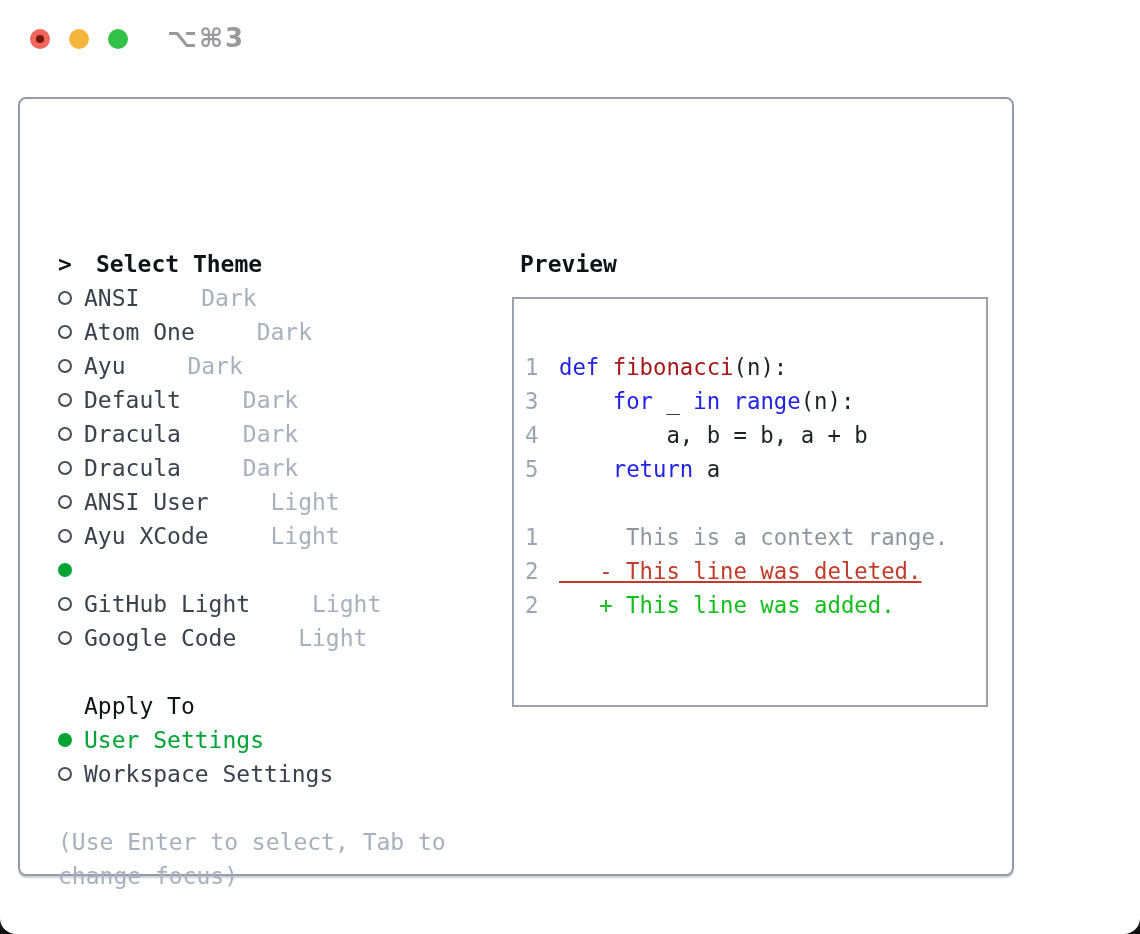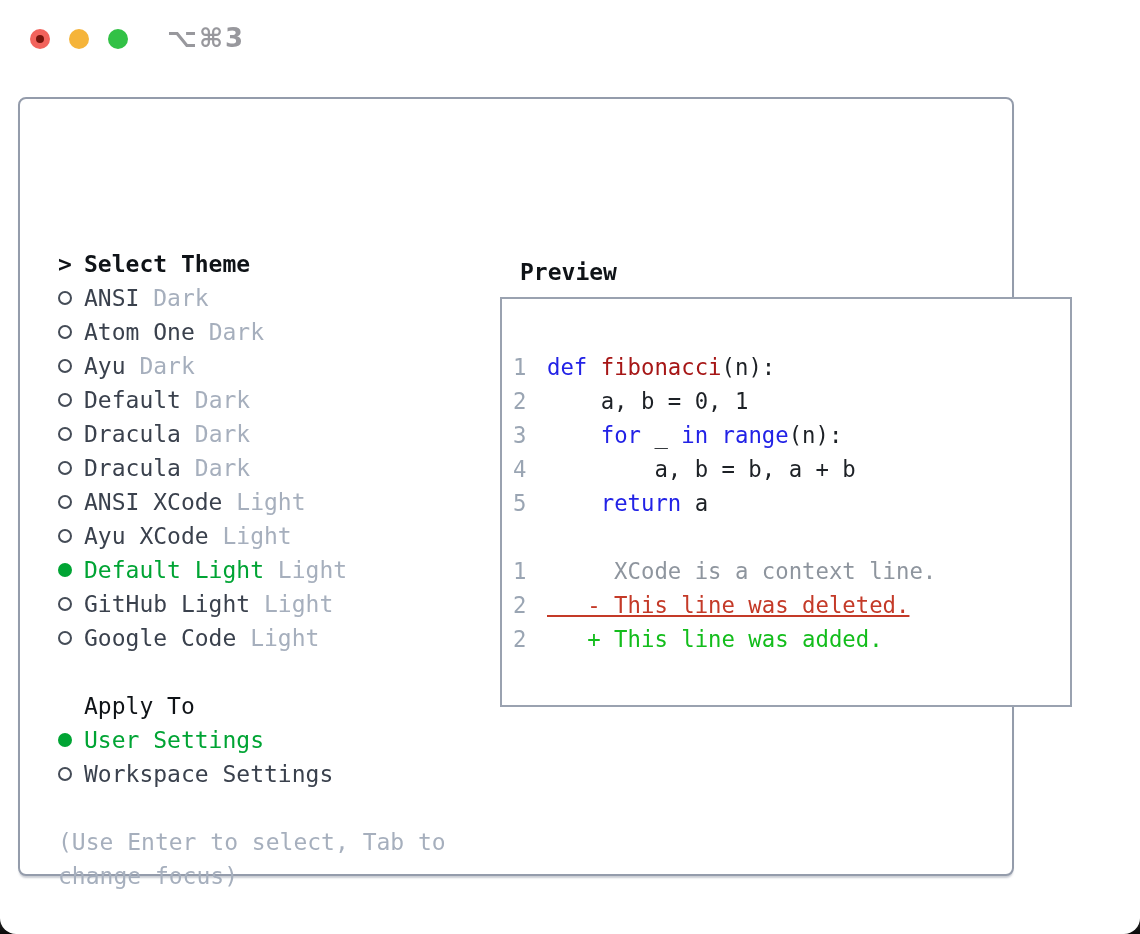--- a/index.html
+++ b/index.html
@@ -31,31 +31,31 @@
 
   
   .left-col{position:absolute;left:38px;top:148px;font-size:23px;color:var(--text_dark);}
   .row{display:flex;align-items:center;height:34px;}
   .marker{width:26px;flex:0 0 26px;display:flex;align-items:center;}
   .ring{width:10px;height:10px;border:2px solid var(--radio_ring);border-radius:50%;}
   .dotfill{width:14px;height:14px;border-radius:50%;background:var(--selected_green);}
   .chev{font-weight:bold;color:var(--header_black);}
   .label{white-space:pre;}
   .t-name{white-space:pre;}
-  .t-variant{color:var(--muted_gray);white-space:pre;}
+  .t-variant{color:var(--muted_gray);white-space:pre;margin-left:48px;}
   .selected .t-name{color:var(--selected_green);}
-  .hdr{font-weight:bold;color:var(--header_black);}
+  .hdr{font-weight:bold;color:var(--header_black);margin-left:12px;}
   .subhdr{color:var(--header_black);text-align:right;}
   .spacer{height:34px;}
   .help{color:var(--muted_gray);width:432px;line-height:34px;white-space:normal;}
 
   
-  .preview-hdr{position:absolute;left:500px;top:156px;height:34px;line-height:34px;font-size:23px;font-weight:bold;color:var(--header_black);}
+  .preview-hdr{position:absolute;left:500px;top:148px;height:34px;line-height:34px;font-size:23px;font-weight:bold;color:var(--header_black);}
   .preview-box{
-    position:absolute;left:480px;top:198px;width:572px;height:410px;
+    position:absolute;left:492px;top:198px;width:476px;height:410px;
     border:2px solid var(--preview_border);box-sizing:border-box;background:#fff;
   }
   .code{padding:51px 0 0 11px;font-size:22.3px;}
   .code-line{height:34px;line-height:34px;white-space:pre;}
   .num{display:inline-block;width:34px;color:var(--line_number_gray);}
   .kw{color:var(--keyword_blue);}
   .fn{color:var(--function_red);}
   .plain{color:var(--code_black);}
   .ctx{color:var(--context_gray);}
   .del{color:var(--deleted_red);text-decoration:underline;}
@@ -117,33 +117,32 @@
           <div class="row">
             <span class="marker">
               <span class="ring"></span>
             </span>
             <span class="label"><span class="t-name">Dracula</span><span class="t-variant"> Dark</span></span>
           </div>
           <div class="row">
             <span class="marker">
               <span class="ring"></span>
             </span>
-            <span class="label"><span class="t-name">ANSI XCode</span><span class="t-variant"> Light</span></span>
+            <span class="label"><span class="t-name">ANSI User</span><span class="t-variant"> Light</span></span>
           </div>
           <div class="row">
             <span class="marker">
               <span class="ring"></span>
             </span>
             <span class="label"><span class="t-name">Ayu XCode</span><span class="t-variant"> Light</span></span>
           </div>
           <div class="row selected">
             <span class="marker">
               <span class="dotfill"></span>
             </span>
-            <span class="label"><span class="t-name">Default Light</span><span class="t-variant"> Light</span></span>
           </div>
           <div class="row">
             <span class="marker">
               <span class="ring"></span>
             </span>
             <span class="label"><span class="t-name">GitHub Light</span><span class="t-variant"> Light</span></span>
           </div>
           <div class="row">
             <span class="marker">
               <span class="ring"></span>
@@ -177,25 +176,24 @@
       <div class="spacer"></div>
 
       <div class="help">(Use Enter to select, Tab to change focus)</div>
     </div>
 
     <div class="preview-hdr">Preview</div>
 
     <div class="preview-box">
       <div class="code" id="code">
           <div class="code-line"><span class="num">1</span><span class="kw">def</span><span class="plain"> </span><span class="fn">fibonacci</span><span class="plain">(n):</span></div>
-          <div class="code-line"><span class="num">2</span><span class="plain">    a, b = 0, 1</span></div>
           <div class="code-line"><span class="num">3</span><span class="plain">    </span><span class="kw">for</span><span class="plain"> _ </span><span class="kw">in</span><span class="plain"> </span><span class="kw">range</span><span class="plain">(n):</span></div>
           <div class="code-line"><span class="num">4</span><span class="plain">        a, b = b, a + b</span></div>
           <div class="code-line"><span class="num">5</span><span class="plain">    </span><span class="kw">return</span><span class="plain"> a</span></div>
           <div class="code-line"><span class="num"></span></div>
-          <div class="code-line"><span class="num">1</span><span class="ctx">     XCode is a context line.</span></div>
+          <div class="code-line"><span class="num">1</span><span class="ctx">     This is a context range.</span></div>
           <div class="code-line"><span class="num">2</span><span class="del">   - This line was deleted.</span></div>
           <div class="code-line"><span class="num">2</span><span class="add">   + This line was added.</span></div>
         </div>
     </div>
 
   </div>
 </div>
 
 </body></html>

